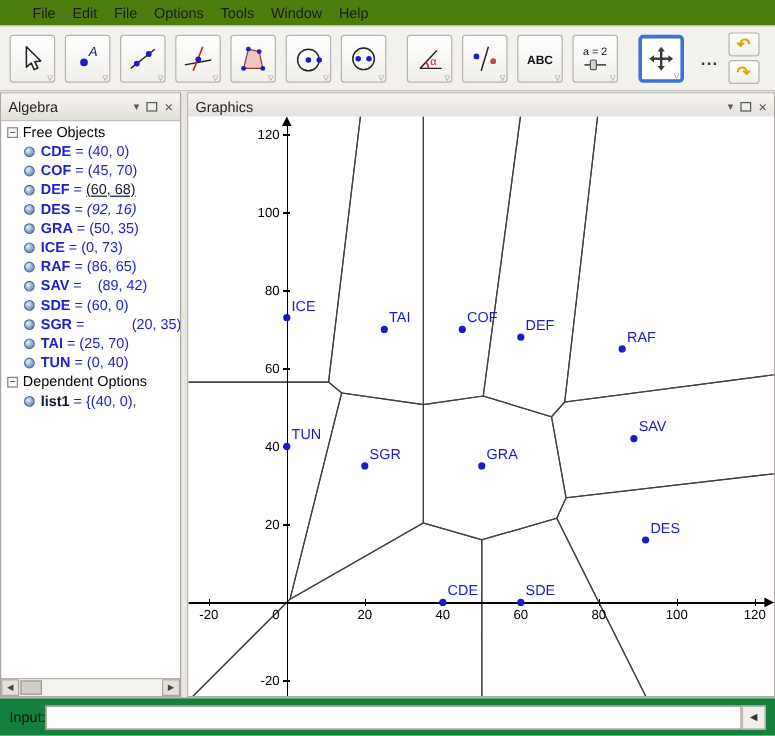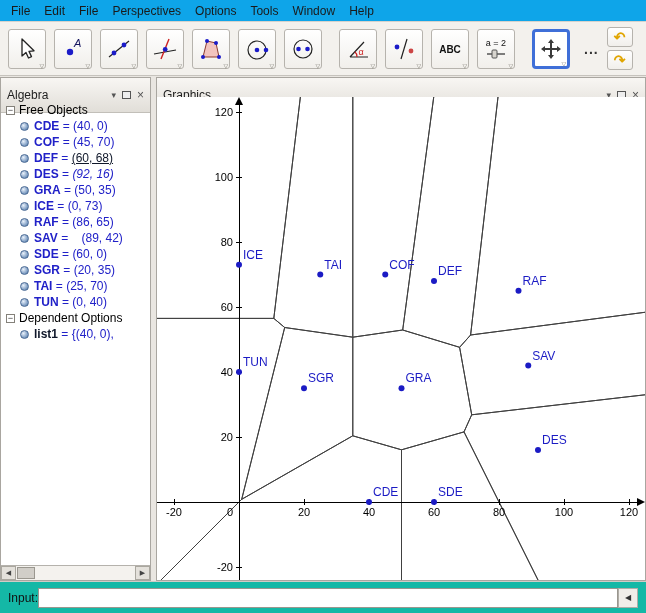--- a/index.html
+++ b/index.html
@@ -1,21 +1,21 @@
 <!DOCTYPE html>
 <html><head>
 <meta charset="utf-8">
 <style>
   *{box-sizing:border-box;margin:0;padding:0}
   html,body{width:646px;height:613px}
   body{position:relative;font-family:"Liberation Sans",sans-serif;background:#e9e6e1;overflow:hidden}
 
   
-  #menubar{position:absolute;top:0;left:0;right:0;height:22px;background:#0ea5e9;
-    border-bottom:1px solid #d6d3cd;display:flex;align-items:center;padding-left:4px}
+  #menubar{position:absolute;top:0;left:0;right:0;height:22px;background:#4d7c0f;
+    border-bottom:1px solid #d6d3cd;display:flex;align-items:center;padding-left:20px}
   .menu-item{padding:3px 7px;font-size:12px;color:#1a1a1a;cursor:default}
 
   
   #toolbar{position:absolute;top:22px;left:0;right:0;height:54px;background:#f3f1ed;
     border-bottom:1px solid #c6c3bd;display:flex;align-items:center;padding:0 8px;gap:8px}
   .tool-btn{position:relative;width:38px;height:40px;flex:none;
     background:linear-gradient(#ffffff,#f1efeb);border:1px solid #b6b3ad;border-radius:3px;
     display:flex;align-items:center;justify-content:center}
   .tool-btn.grp{margin-left:9px}
   .tool-btn.active{border:3px solid #3f6fd8;border-radius:4px;background:#ffffff}
@@ -24,21 +24,21 @@
     color:#333;letter-spacing:1px;margin-left:6px;align-self:center}
   #undo-redo{margin-left:auto;margin-right:6px;display:flex;flex-direction:column;gap:3px}
   .ur-btn{width:26px;height:20px;border:1px solid #b6b3ad;border-radius:3px;
     background:linear-gradient(#ffffff,#f1efeb);display:flex;align-items:center;justify-content:center;
     font-size:14px;font-weight:bold;color:#e0a500;line-height:1}
 
   
   .panel{position:absolute;top:77px;bottom:32px;background:#fff;border:1px solid #a9a6a0}
   #algebra-panel{left:0;width:151px}
   #graphics-panel{left:156px;right:0}
-  .panel-title{height:35px;background:linear-gradient(#f8f6f3,#e1ded8);
+  .panel-title{height:23px;background:linear-gradient(#f8f6f3,#e1ded8);
     border-bottom:1px solid #c2bfb9;display:flex;align-items:center;
     font-size:12px;color:#222;padding:0 6px}
   .panel-icons{margin-left:auto;display:flex;align-items:center;gap:6px}
   .pi-chevron{font-size:9px;color:#555;line-height:1}
   .pi-undock{width:9px;height:8px;border:1px solid #555;background:#eee}
   .pi-close{font-size:12px;color:#555;line-height:1}
 
   
   #algebra-tree{position:absolute;top:19px;left:0;right:0;bottom:15px;overflow:hidden;padding:5px 0 0 3px}
   .tree-group-row,.tree-item-row{display:flex;align-items:center;height:16px;font-size:12px;white-space:pre}
@@ -56,36 +56,35 @@
   .scroll-btn{flex:none;width:15px;height:14px;background:#e4e1db;border:1px solid #aaa79f;
     font-size:7px;color:#444;display:flex;align-items:center;justify-content:center}
   .scroll-thumb{flex:none;width:18px;height:12px;background:#d1cec8;border:1px solid #9a978f;margin:0 1px}
   .scroll-space{flex:1}
 
   
   #graphics-canvas{position:absolute;top:19px;left:0;right:0;bottom:0;overflow:hidden;background:#fff}
   #graphics-svg{display:block}
 
   
-  #input-bar{position:absolute;left:0;right:0;bottom:0;height:32px;background:#14b8a6;
+  #input-bar{position:absolute;left:0;right:0;bottom:0;height:32px;background:#15803d;
     border-top:1px solid #cfccc6;display:flex;align-items:center;padding:0 8px;gap:0}
   #input-label{font-size:12px;color:#111}
   #input-field{flex:1;height:20px;border:1px solid #9a978f;background:#fff;font-size:12px;
     padding:0 4px;font-family:"Liberation Sans",sans-serif}
   #input-help-btn{flex:none;width:20px;height:20px;border:1px solid #b0ada7;background:#f0eee9;
     display:flex;align-items:center;justify-content:center;font-size:8px;color:#333}
 </style>
 </head>
 <body>
 
 <div id="menubar">
     <span class="menu-item">File</span>
     <span class="menu-item">Edit</span>
     <span class="menu-item">File</span>
-    <span class="menu-item">Perspectives</span>
     <span class="menu-item">Options</span>
     <span class="menu-item">Tools</span>
     <span class="menu-item">Window</span>
     <span class="menu-item">Help</span>
   </div>
 
 <div id="toolbar">
 
   <div class="tool-btn">
     <svg width="26" height="26">
@@ -215,21 +214,21 @@
       <div class="tree-group-row"><span class="minusbox">−</span><span class="grp-label">Free Objects</span></div>
       <div class="tree-item-row"><span class="marble"></span><span class="obj-name" style="color: rgb(33, 33, 200);">CDE</span><span class="obj-rel" style="color: rgb(33, 33, 200);"> = </span><span class="obj-val" style="color: rgb(33, 33, 200);">(40, 0)</span></div>
       <div class="tree-item-row"><span class="marble"></span><span class="obj-name" style="color: rgb(33, 33, 200);">COF</span><span class="obj-rel" style="color: rgb(33, 33, 200);"> = </span><span class="obj-val" style="color: rgb(33, 33, 200);">(45, 70)</span></div>
       <div class="tree-item-row"><span class="marble"></span><span class="obj-name" style="color: rgb(33, 33, 200);">DEF</span><span class="obj-rel" style="color: rgb(33, 33, 200);"> = </span><span class="obj-val" style="color: #0f172a; text-decoration: underline;">(60, 68)</span></div>
       <div class="tree-item-row"><span class="marble"></span><span class="obj-name" style="color: rgb(33, 33, 200);">DES</span><span class="obj-rel" style="color: rgb(33, 33, 200);"> = </span><span class="obj-val" style="color: rgb(33, 33, 200); font-style: italic;">(92, 16)</span></div>
       <div class="tree-item-row"><span class="marble"></span><span class="obj-name" style="color: rgb(33, 33, 200);">GRA</span><span class="obj-rel" style="color: rgb(33, 33, 200);"> = </span><span class="obj-val" style="color: rgb(33, 33, 200); text-align: right;">(50, 35)</span></div>
       <div class="tree-item-row"><span class="marble"></span><span class="obj-name" style="color: rgb(33, 33, 200);">ICE</span><span class="obj-rel" style="color: rgb(33, 33, 200);"> = </span><span class="obj-val" style="color: rgb(33, 33, 200);">(0, 73)</span></div>
       <div class="tree-item-row"><span class="marble"></span><span class="obj-name" style="color: rgb(33, 33, 200);">RAF</span><span class="obj-rel" style="color: rgb(33, 33, 200);"> = </span><span class="obj-val" style="color: rgb(33, 33, 200);">(86, 65)</span></div>
       <div class="tree-item-row"><span class="marble"></span><span class="obj-name" style="color: rgb(33, 33, 200);">SAV</span><span class="obj-rel" style="color: rgb(33, 33, 200);"> = </span><span class="obj-val" style="color: rgb(33, 33, 200); margin-left: 10px;">(89, 42)</span></div>
       <div class="tree-item-row"><span class="marble"></span><span class="obj-name" style="color: rgb(33, 33, 200);">SDE</span><span class="obj-rel" style="color: rgb(33, 33, 200);"> = </span><span class="obj-val" style="color: rgb(33, 33, 200);">(60, 0)</span></div>
-      <div class="tree-item-row"><span class="marble"></span><span class="obj-name" style="color: rgb(33, 33, 200);">SGR</span><span class="obj-rel" style="color: rgb(33, 33, 200);"> = </span><span class="obj-val" style="color: rgb(33, 33, 200);">(20, 35)</span></div>
+      <div class="tree-item-row"><span class="marble"></span><span class="obj-name" style="color: rgb(33, 33, 200);">SGR</span><span class="obj-rel" style="color: rgb(33, 33, 200);"> = </span><span class="obj-val" style="color: rgb(33, 33, 200); margin-left: 36px;">(20, 35)</span></div>
       <div class="tree-item-row"><span class="marble"></span><span class="obj-name" style="color: rgb(33, 33, 200);">TAI</span><span class="obj-rel" style="color: rgb(33, 33, 200);"> = </span><span class="obj-val" style="color: rgb(33, 33, 200); text-align: right;">(25, 70)</span></div>
       <div class="tree-item-row"><span class="marble"></span><span class="obj-name" style="color: rgb(33, 33, 200);">TUN</span><span class="obj-rel" style="color: rgb(33, 33, 200);"> = </span><span class="obj-val" style="color: rgb(33, 33, 200);">(0, 40)</span></div>
       <div class="tree-group-row"><span class="minusbox">−</span><span class="grp-label">Dependent Options</span></div>
       <div class="tree-item-row"><span class="marble"></span><span class="obj-name" style="color: #0f172a;">list1</span><span class="obj-rel" style="color: rgb(33, 33, 200);"> = </span><span class="obj-val" style="color: rgb(33, 33, 200);">{(40, 0),</span></div>
     </div>
   <div id="algebra-hscroll">
     <div class="scroll-btn">
       <span>◀</span>
     </div>
     <div class="scroll-thumb"></div>

